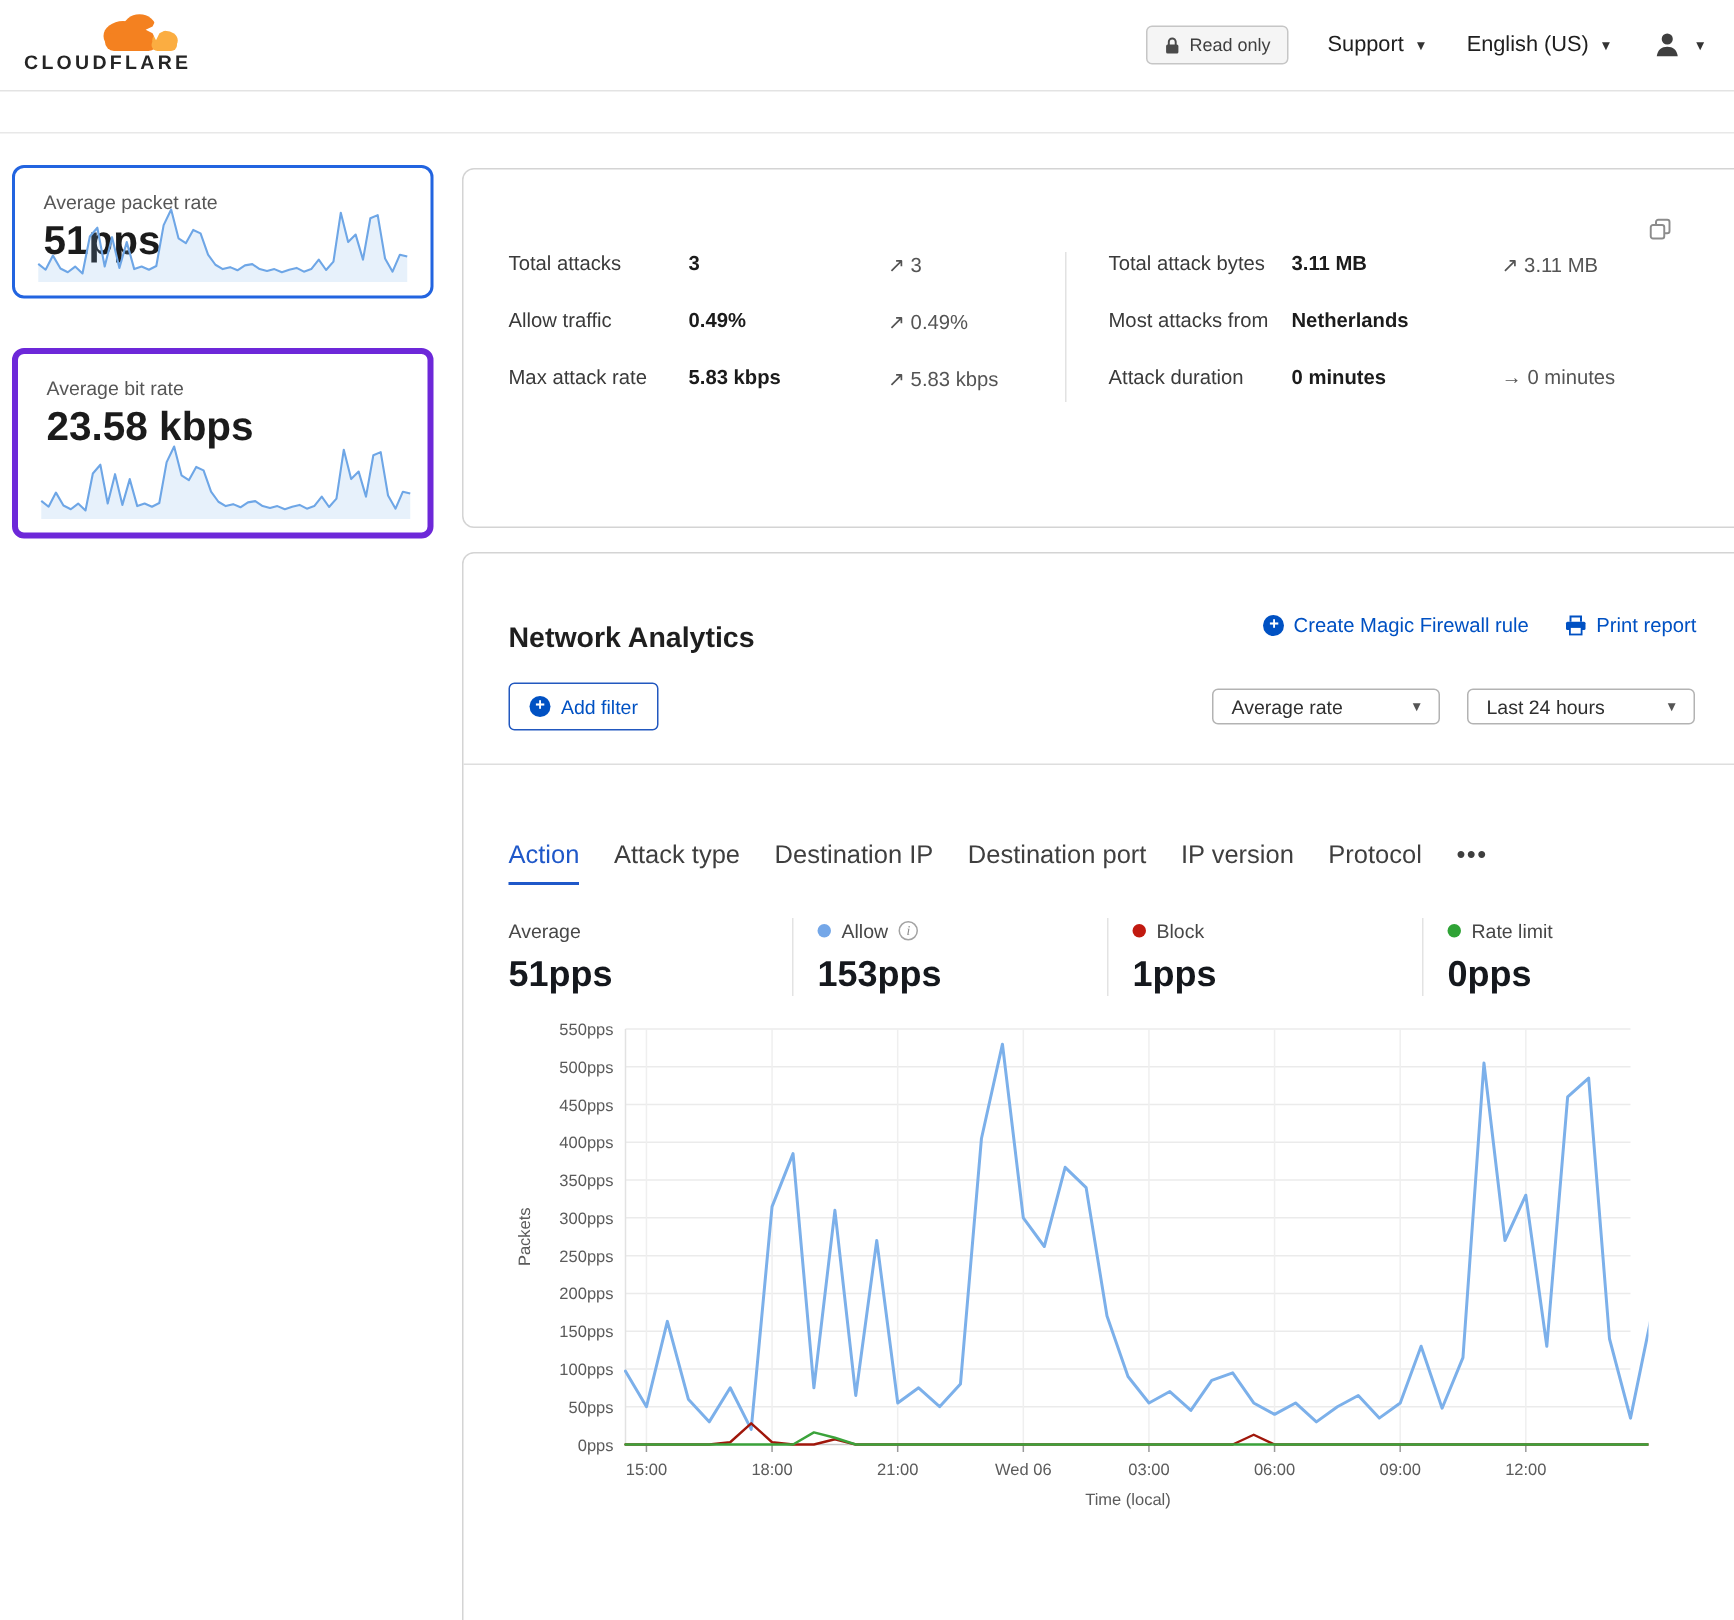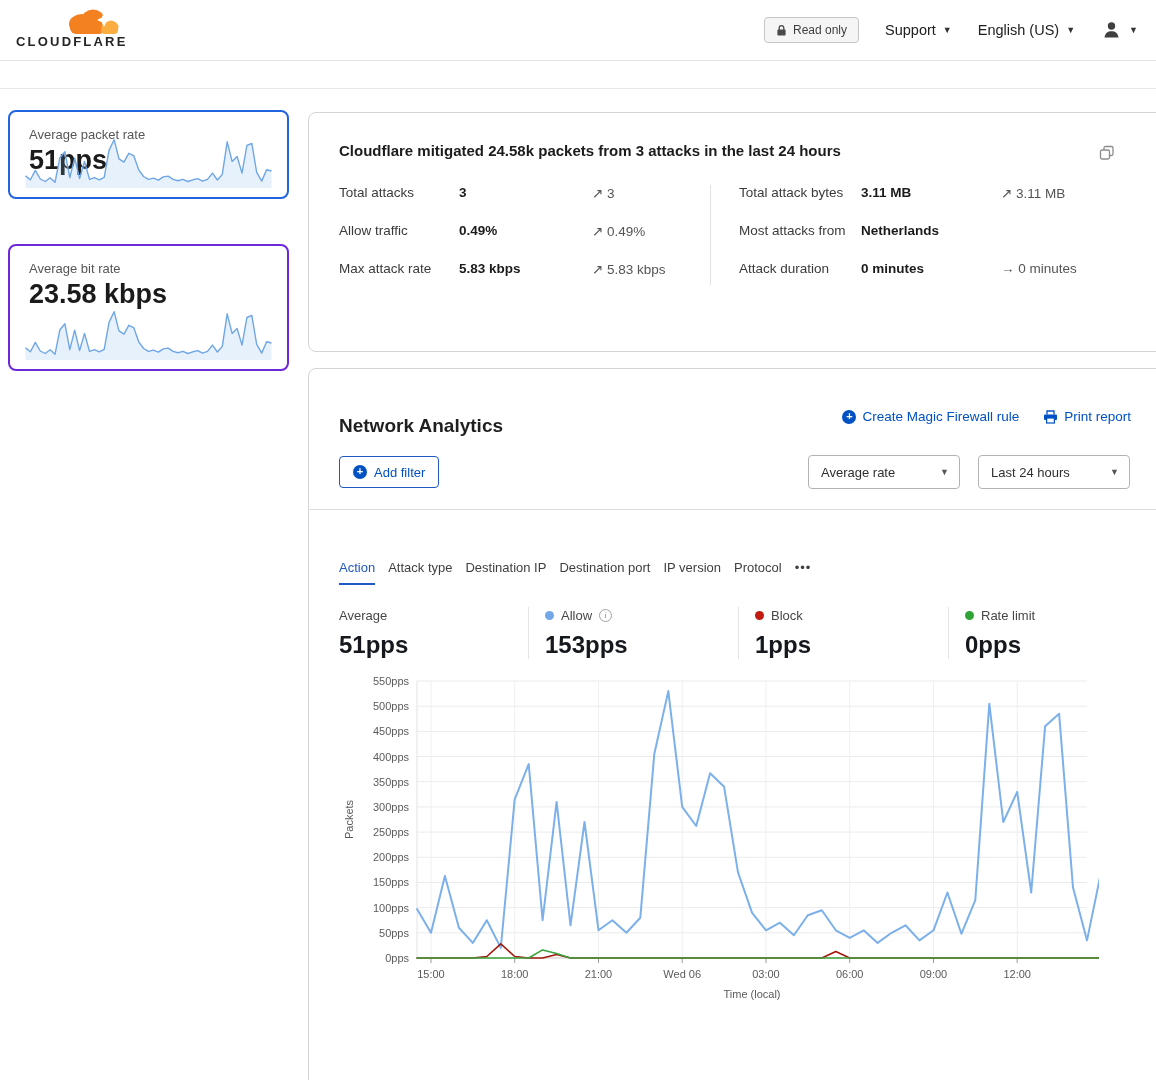--- a/index.html
+++ b/index.html
@@ -17,21 +17,21 @@
     align-items:center; gap:26px; }
   .readonly { display:inline-flex; align-items:center; gap:6px; background:#f5f5f5;
     border:1px solid #c6c6c6; border-radius:4px; padding:5px 11px; font-size:12px; color:#3f3f3f; }
   .menu-item { display:inline-flex; align-items:center; gap:7px; font-size:14.5px; color:#202020; cursor:pointer; }
   .caret { font-size:9px; color:#333; line-height:1; }
   .rule { position:absolute; top:88px; left:0; right:0; height:1px; background:#e8e8e8; }
 
   
   .mcard { position:absolute; left:8px; width:281px; background:#fff; border-radius:8px; }
   .mcard.sel  { top:110px; height:89px; border:2px solid #2264e0; }
-  .mcard.idle { top:244px; height:127px; border:2px solid #6d28d9; }
+  .mcard.idle { top:232px; height:127px; border:4px solid #6d28d9; }
   .mcard .lbl { margin:15px 0 0 19px; font-size:13px; color:#565656; }
   .mcard .val { margin:3px 0 0 19px; font-size:27px; font-weight:600; color:#1b1b1b; }
   .mcard svg.spark { position:absolute; left:12px; right:12px; bottom:7px; }
 
   
   .card { position:absolute; left:308px; width:860px; background:#fff;
     border:1px solid #d4d4d4; border-radius:8px; }
   .summary { top:112px; height:240px; padding:29px 30px; }
   .summary h1 { font-size:15px; font-weight:bold; color:#1c1c1c; }
   .copy-ic { position:absolute; top:32px; right:52px; cursor:pointer; }
@@ -50,31 +50,31 @@
   .links { position:absolute; top:40px; right:36px; display:flex; gap:24px; }
   .blue-link { display:inline-flex; align-items:center; gap:6px; color:#0051c3;
     font-size:13.5px; cursor:pointer; }
   .plus-ic { width:14px; height:14px; border-radius:50%; background:#0051c3; color:#fff;
     font-size:11px; line-height:13px; text-align:center; font-weight:bold; flex:0 0 14px; }
   .filter-row { position:absolute; left:30px; right:37px; top:86px; display:flex; align-items:center; }
   .add-filter { display:inline-flex; align-items:center; gap:7px; border:1px solid #2258bf;
     color:#0051c3; background:#fff; border-radius:4px; height:32px; padding:0 13px;
     font-size:13px; cursor:pointer; font-family:inherit; }
   .selects { margin-left:auto; display:flex; gap:18px; }
-  .select { width:152px; height:34px; border:1px solid #b3b3b3; border-radius:4px; background:#fff;
+  .select { width:152px; height:24px; border:1px solid #b3b3b3; border-radius:4px; background:#fff;
     display:flex; align-items:center; padding:0 10px 0 12px; font-size:13px; color:#2f2f2f; cursor:pointer; }
   .select .caret { margin-left:auto; color:#555; }
 
   .pk-sec { border-top:1px solid #dedede; padding:26px 30px 0; position:relative; }
   .pk-row1 { display:flex; align-items:center; gap:12px; }
   .pk-row1 h3 { font-size:15px; font-weight:bold; color:#1c1c1c; }
   .pill { display:inline-flex; align-items:center; gap:6px; background:#f3f1fd; color:#6458ca;
     border-radius:14px; padding:4px 12px 4px 9px; font-size:12.5px; cursor:pointer; }
   .pk-copy { position:absolute; top:30px; right:52px; cursor:pointer; }
-  .tabs { display:flex; gap:13px; margin-top:24px; font-size:13px; color:#3f3f3f; }
+  .tabs { display:flex; gap:23px; margin-top:24px; font-size:17px; color:#3f3f3f; }
   .tab { padding-bottom:8px; cursor:pointer; }
   .tab.active { color:#1f58c9; border-bottom:2px solid #1f58c9; }
   .tab-more { letter-spacing:1px; color:#3f3f3f; cursor:pointer; }
 
   .stat-row { display:flex; margin-top:22px; }
   .stat { padding-right:10px; }
   .stat + .stat { border-left:1px solid #e3e3e3; padding-left:16px; }
   .stat:nth-child(1){ width:189px; } .stat:nth-child(2){ width:210px; }
   .stat:nth-child(3){ width:210px; } .stat:nth-child(4){ flex:1; }
   .stat .top { display:flex; align-items:center; gap:7px; font-size:13px; color:#474747; height:16px; }
@@ -139,21 +139,20 @@
 <div class="mcard idle">
   <div class="lbl">Average bit rate</div>
   <div class="val">23.58 kbps</div>
   <svg class="spark" viewBox="0 0 250 56" width="253" height="56">
       <polygon points="2,54 2.0,41.9 6.9,45.8 11.8,36.4 16.8,45.0 21.7,47.5 26.6,43.7 31.5,48.3 36.4,23.7 41.4,17.8 46.3,43.7 51.2,24.1 56.1,44.6 61.0,27.4 66.0,45.4 70.9,43.7 75.8,45.8 80.7,43.3 85.6,16.1 90.6,5.7 95.5,24.9 100.4,28.1 105.3,19.3 110.2,21.6 115.2,35.8 120.1,42.5 125.0,45.4 129.9,44.1 134.8,46.2 139.8,42.9 144.7,42.1 149.6,45.4 154.5,46.7 159.4,45.4 164.4,47.5 169.3,45.8 174.2,44.6 179.1,47.1 184.0,45.4 189.0,39.1 193.9,46.0 198.8,40.4 203.7,7.8 208.6,27.4 213.6,22.4 218.5,39.1 223.4,11.5 228.3,9.4 233.2,38.3 238.2,47.1 243.1,35.8 248.0,37.0 248,54" fill="rgba(124,176,234,0.18)"></polygon>
       <polyline points="2.0,41.9 6.9,45.8 11.8,36.4 16.8,45.0 21.7,47.5 26.6,43.7 31.5,48.3 36.4,23.7 41.4,17.8 46.3,43.7 51.2,24.1 56.1,44.6 61.0,27.4 66.0,45.4 70.9,43.7 75.8,45.8 80.7,43.3 85.6,16.1 90.6,5.7 95.5,24.9 100.4,28.1 105.3,19.3 110.2,21.6 115.2,35.8 120.1,42.5 125.0,45.4 129.9,44.1 134.8,46.2 139.8,42.9 144.7,42.1 149.6,45.4 154.5,46.7 159.4,45.4 164.4,47.5 169.3,45.8 174.2,44.6 179.1,47.1 184.0,45.4 189.0,39.1 193.9,46.0 198.8,40.4 203.7,7.8 208.6,27.4 213.6,22.4 218.5,39.1 223.4,11.5 228.3,9.4 233.2,38.3 238.2,47.1 243.1,35.8 248.0,37.0" fill="none" stroke="#6ea6e6" stroke-width="1.4" stroke-linejoin="round"></polyline>
     </svg>
 </div>
 
 <div class="card summary">
-  <h1>Cloudflare mitigated 24.58k packets from 3 attacks in the last 24 hours</h1>
   <span class="copy-ic">
     <svg width="16" height="16" viewBox="0 0 16 16">
       <rect x="5" y="1.5" width="9" height="9" rx="1.5" fill="#fff" stroke="#8c8c8c" stroke-width="1.3"></rect>
       <rect x="1.5" y="5" width="9" height="9" rx="1.5" fill="#fff" stroke="#8c8c8c" stroke-width="1.3"></rect>
     </svg>
   </span>
   <div class="sum-grid">
     <div class="sum-col left">
       <span class="k">Total attacks</span>
       <span class="v">3</span>

